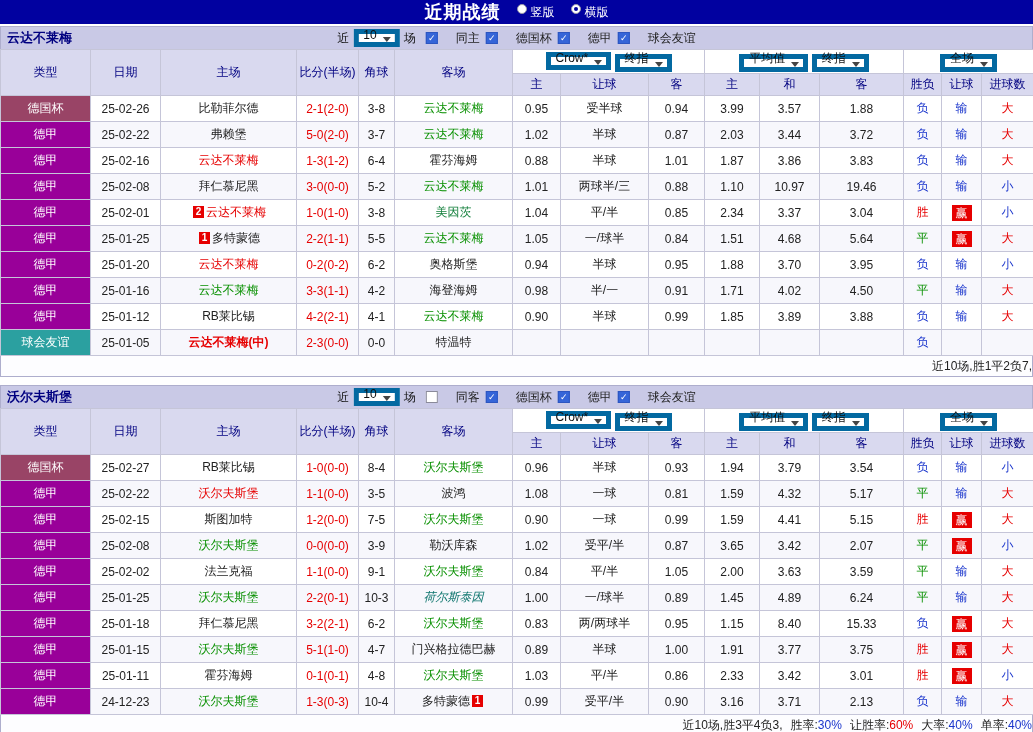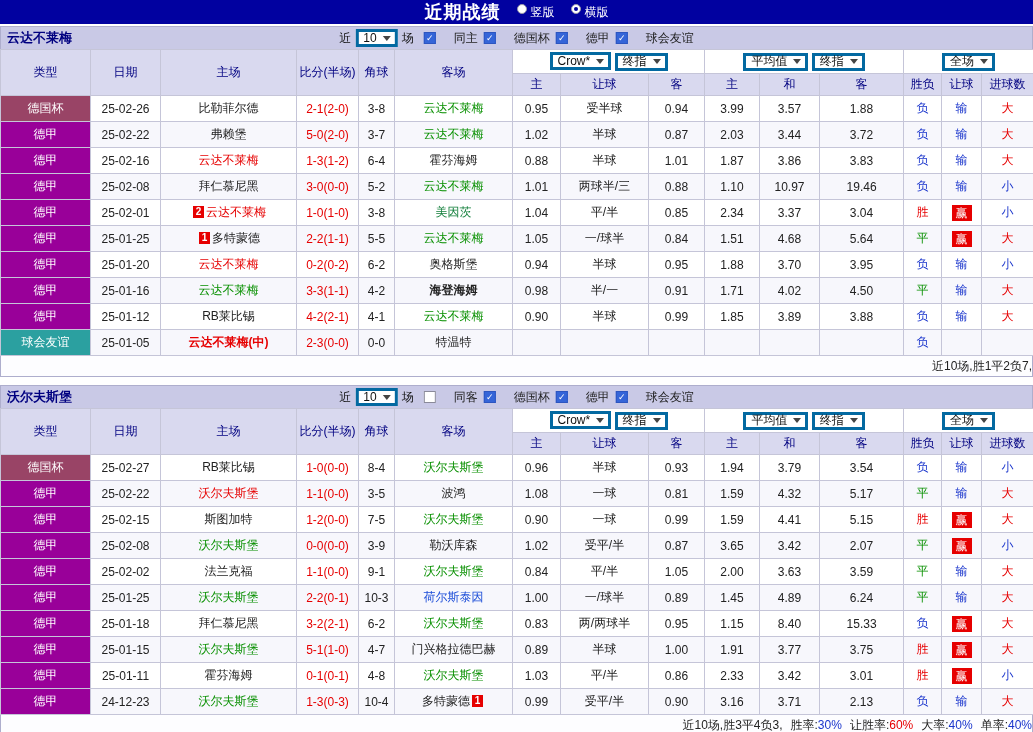--- a/index.html
+++ b/index.html
@@ -9,21 +9,21 @@
 .nv-title{color:#fff;font-weight:bold;font-size:18px;letter-spacing:1px}
 .nv-radio{display:inline-flex;align-items:flex-start;gap:4px;color:#fff;cursor:pointer}
 .radio{width:10px;height:10px;border-radius:50%;background:#fff;border:1px solid #99a;display:inline-flex;align-items:center;justify-content:center}
 .radio.on::after{content:"";width:4px;height:4px;border-radius:50%;background:#0101a0}
 .panel{margin-top:2px}
 .panel + .panel{margin-top:8px}
 .panel-head{height:23px;background:#c9c9e6;border:1px solid #aeaecd;border-bottom:none;display:flex;align-items:center;position:relative}
 .team{font-weight:bold;color:#000080;font-size:13px;padding-left:6px}
 .filters{position:absolute;left:50%;transform:translateX(-50%);display:inline-flex;align-items:center;gap:4px;white-space:nowrap}
 .flab{color:#111}
-.select{display:inline-flex;align-items:center;height:18px;border:3px solid #0369a1;background:#fff;padding:0 4px 0 5px;gap:6px;cursor:pointer}
+.select{display:inline-flex;align-items:flex-end;height:18px;border:5px solid #0369a1;background:#fff;padding:0 4px 0 5px;gap:6px;cursor:pointer}
 .selval{font-size:12px;color:#111}
 .arr{width:0;height:0;border-left:4px solid transparent;border-right:4px solid transparent;border-top:5px solid #444}
 .checks{display:inline-flex;align-items:center;gap:6px;margin-left:6px}
 .chk{display:inline-flex;align-items:center;gap:18px;cursor:pointer}
 .cb{width:12px;height:12px;border:1px solid #8a8a9a;background:#fff;display:inline-flex;align-items:center;justify-content:center}
 .cb.on{background:#3565d8;border-color:#2c55c0}
 .cb.on::after{content:"✓";color:#fff;font-size:9px;font-weight:bold}
 .grid{border-collapse:collapse;table-layout:fixed;width:1033px}
 .grid th,.grid td{border:1px solid #c5c5d8;text-align:center;overflow:hidden;white-space:nowrap;padding:0 1px}
 .grid thead th{background:#d9d9ef;color:#000080;font-weight:normal}
@@ -269,21 +269,21 @@
           <td style="color: rgb(26, 53, 204);">负</td>
           <td style="color: rgb(26, 53, 204);">输</td>
           <td style="color: rgb(26, 53, 204);">小</td>
         </tr>
         <tr>
           <td class="comp" style="background: rgb(153, 0, 153);">德甲</td>
           <td>25-01-16</td>
           <td><span style="color: rgb(8, 144, 0);">云达不莱梅</span></td>
           <td class="score">3-3(1-1)</td>
           <td>4-2</td>
-          <td><span style="color: rgb(34, 34, 34); font-weight: bold;">海登海姆</span></td>
+          <td><span style="color: rgb(34, 34, 34);">海登海姆</span></td>
           <td>0.98</td>
           <td>半/一</td>
           <td>0.91</td>
           <td>1.71</td>
           <td>4.02</td>
           <td>4.50</td>
           <td style="color: rgb(8, 144, 0);">平</td>
           <td style="color: rgb(26, 53, 204);">输</td>
           <td style="color: rgb(230, 0, 0);">大</td>
         </tr>
@@ -508,21 +508,21 @@
           <td style="color: rgb(8, 144, 0);">平</td>
           <td style="color: rgb(26, 53, 204);">输</td>
           <td style="color: rgb(230, 0, 0);">大</td>
         </tr>
         <tr>
           <td class="comp" style="background: rgb(153, 0, 153);">德甲</td>
           <td>25-01-25</td>
           <td><span style="color: rgb(8, 144, 0);">沃尔夫斯堡</span></td>
           <td class="score">2-2(0-1)</td>
           <td>10-3</td>
-          <td><span style="color: #1d4ed8;">荷尔斯泰因</span></td>
+          <td><span style="color: #0f766e; font-style: italic;">荷尔斯泰因</span></td>
           <td>1.00</td>
           <td>一/球半</td>
           <td>0.89</td>
           <td>1.45</td>
           <td>4.89</td>
           <td>6.24</td>
           <td style="color: rgb(8, 144, 0);">平</td>
           <td style="color: rgb(26, 53, 204);">输</td>
           <td style="color: rgb(230, 0, 0);">大</td>
         </tr>

